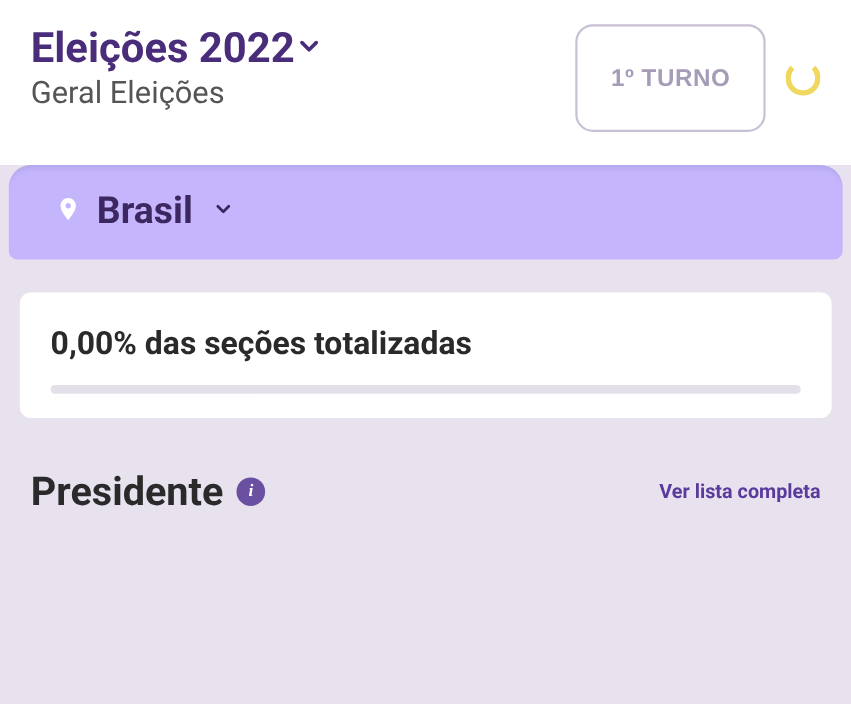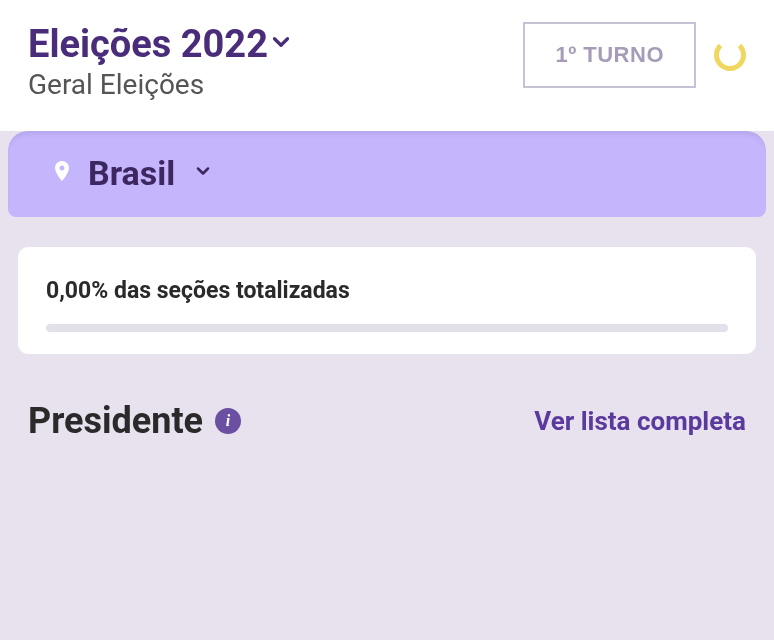--- a/index.html
+++ b/index.html
@@ -36,22 +36,22 @@
       color: #555;
       margin-top: 2px;
     }
     .header-right {
       display: flex;
       align-items: center;
       gap: 18px;
     }
     .turno-button {
       border: 2px solid #C8C0D4;
-      border-radius: 0;
-      padding: 18px 30px;
+      border-radius: 16px;
+      padding: 34px 30px;
       background: transparent;
       font-size: 22px;
       font-weight: 700;
       color: #A79CB8;
       cursor: pointer;
       letter-spacing: 0.5px;
     }
     .spinner {
       width: 32px;
       height: 32px;
@@ -77,21 +77,21 @@
       color: #3D2760;
     }
     .location-chevron svg { width: 20px; height: 20px; margin-left: 4px; }
     .status-card {
       background: #fff;
       margin: 30px 18px 0 18px;
       border-radius: 10px;
       padding: 30px 28px 22px 28px;
     }
     .status-title {
-      font-size: 23px;
+      font-size: 29px;
       font-weight: 700;
       color: #2A2A2A;
     }
     .status-subtitle {
       font-size: 22px;
       font-weight: 600;
       color: #6B4FA0;
       margin-top: 14px;
     }
     .progress-bar {
@@ -131,21 +131,21 @@
       display: flex;
       align-items: center;
       justify-content: center;
       font-size: 16px;
       font-weight: 700;
       font-style: italic;
       font-family: Georgia, serif;
       cursor: pointer;
     }
     .see-all {
-      font-size: 26px;
+      font-size: 18px;
       font-weight: 700;
       color: #5B3A9E;
       cursor: pointer;
     }
   </style>
 </head>
 <body>
 
 <div class="header">
   <div class="header-left">

